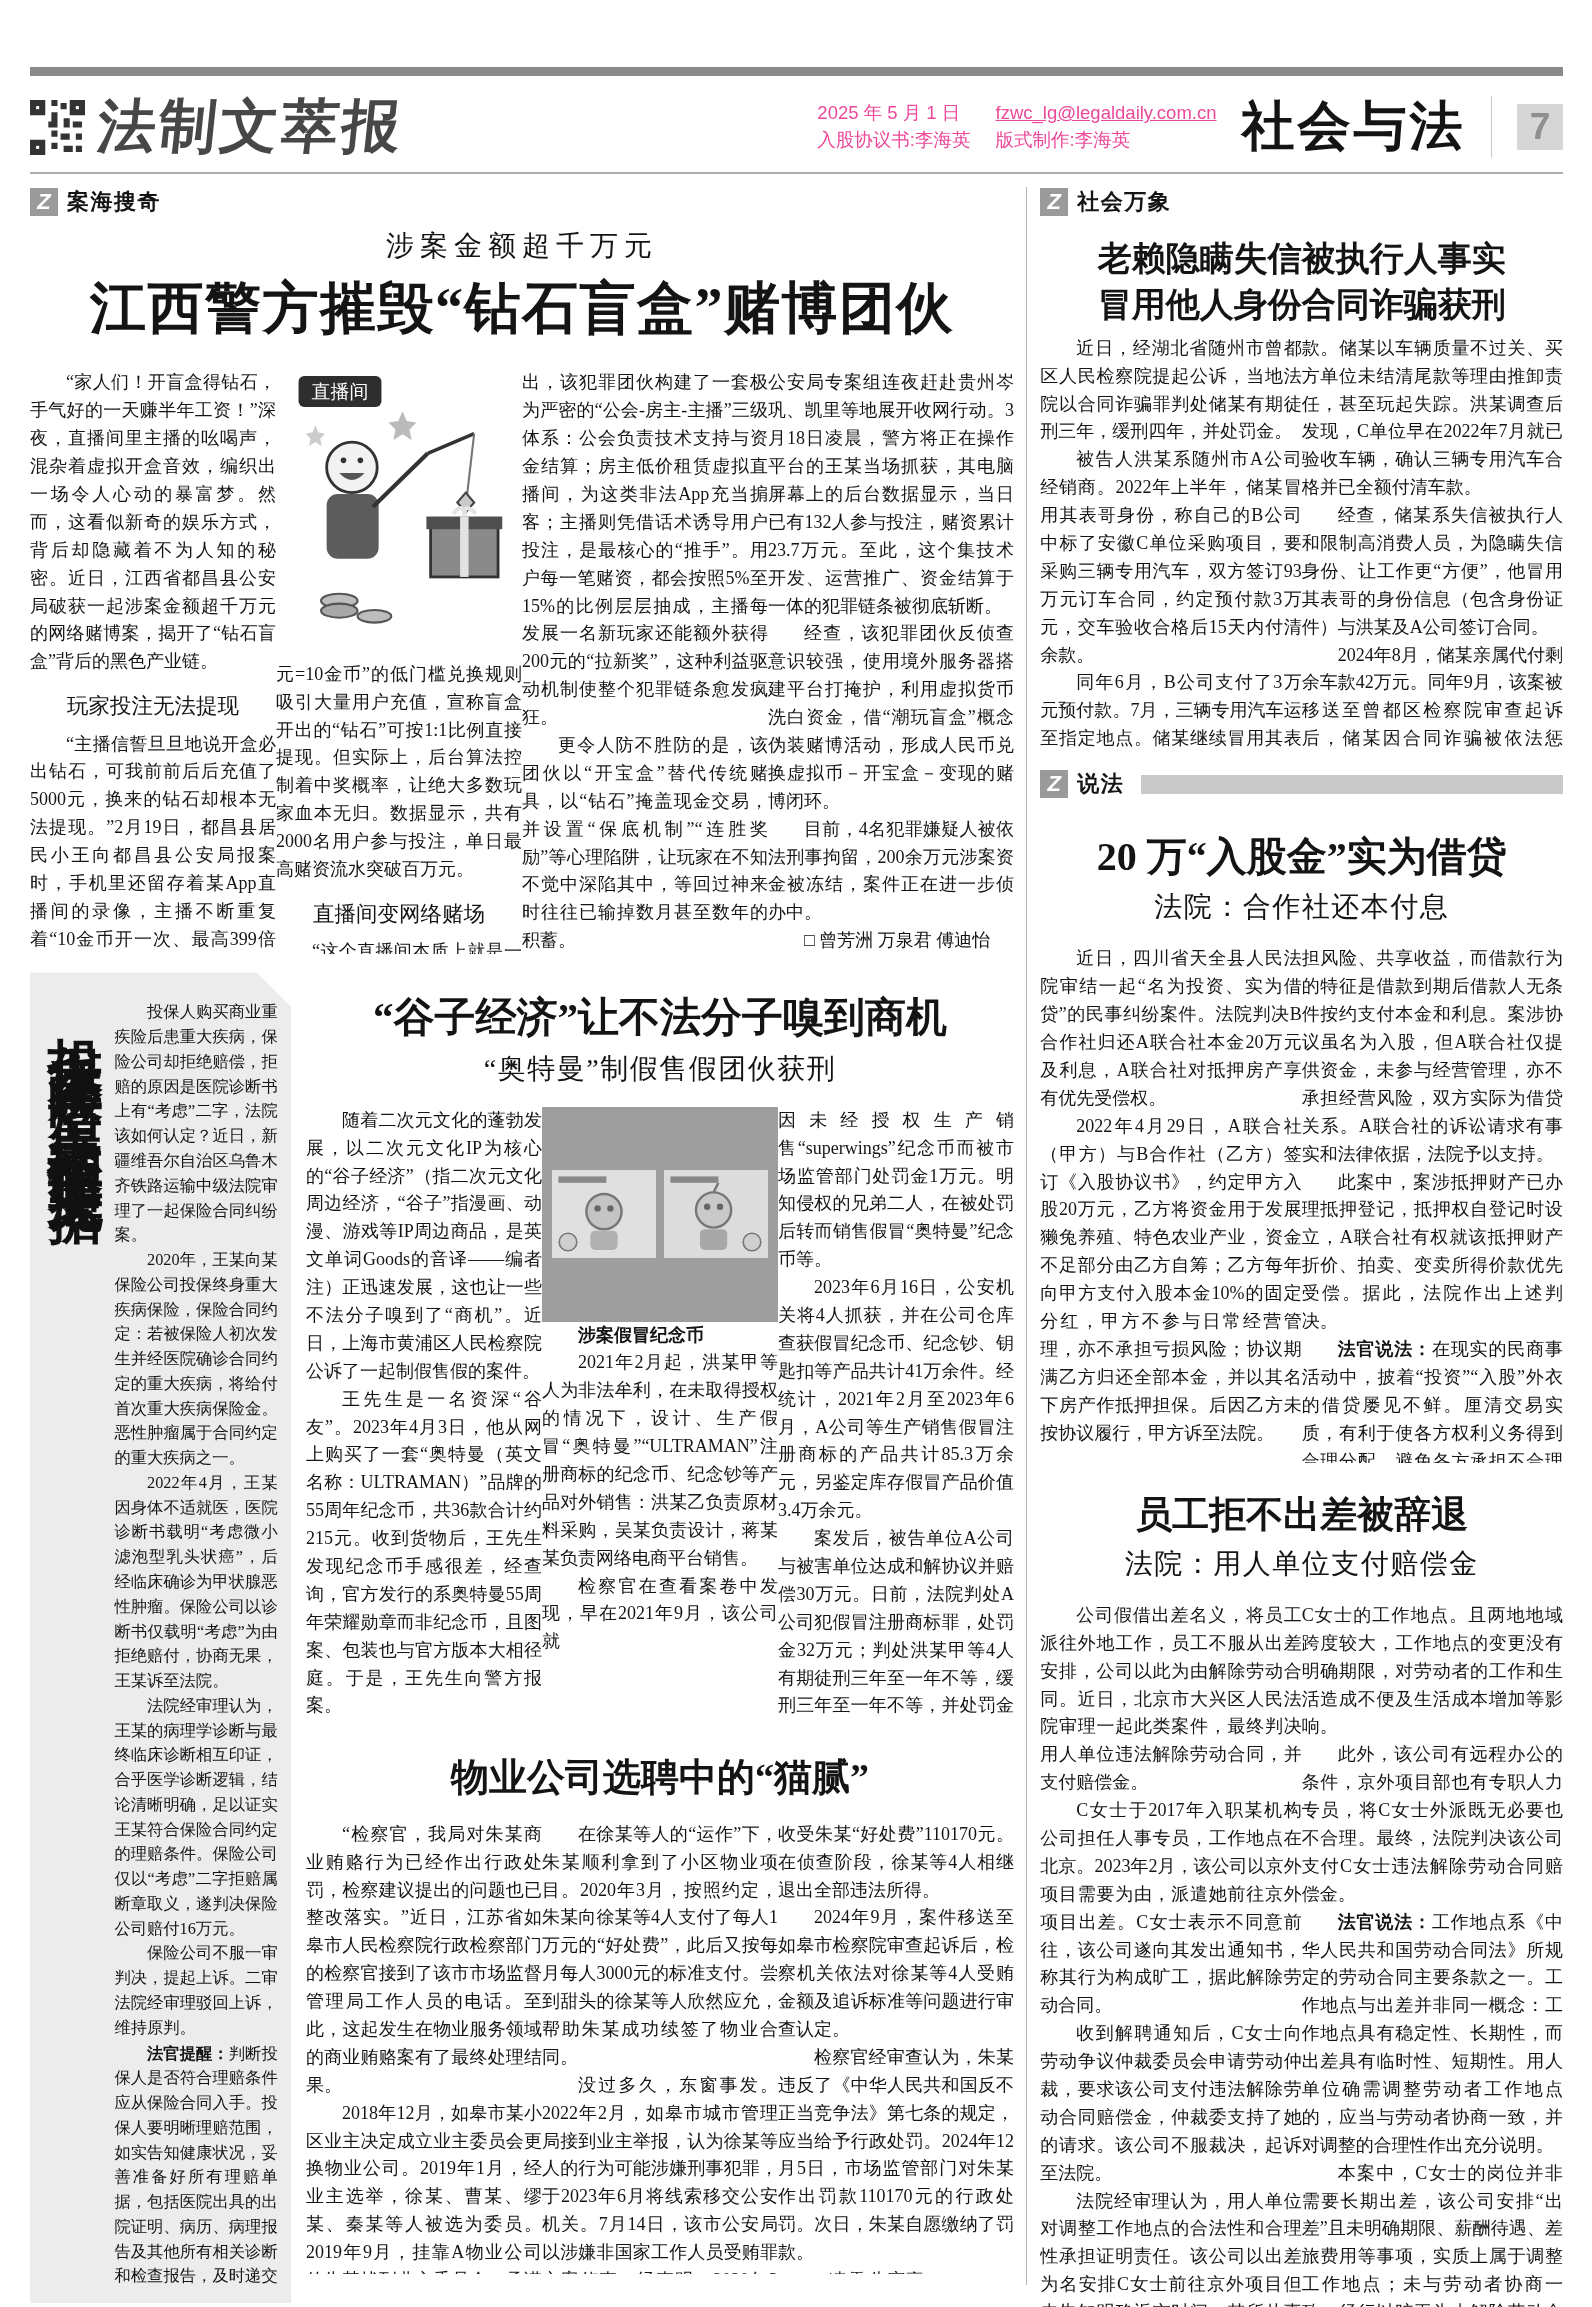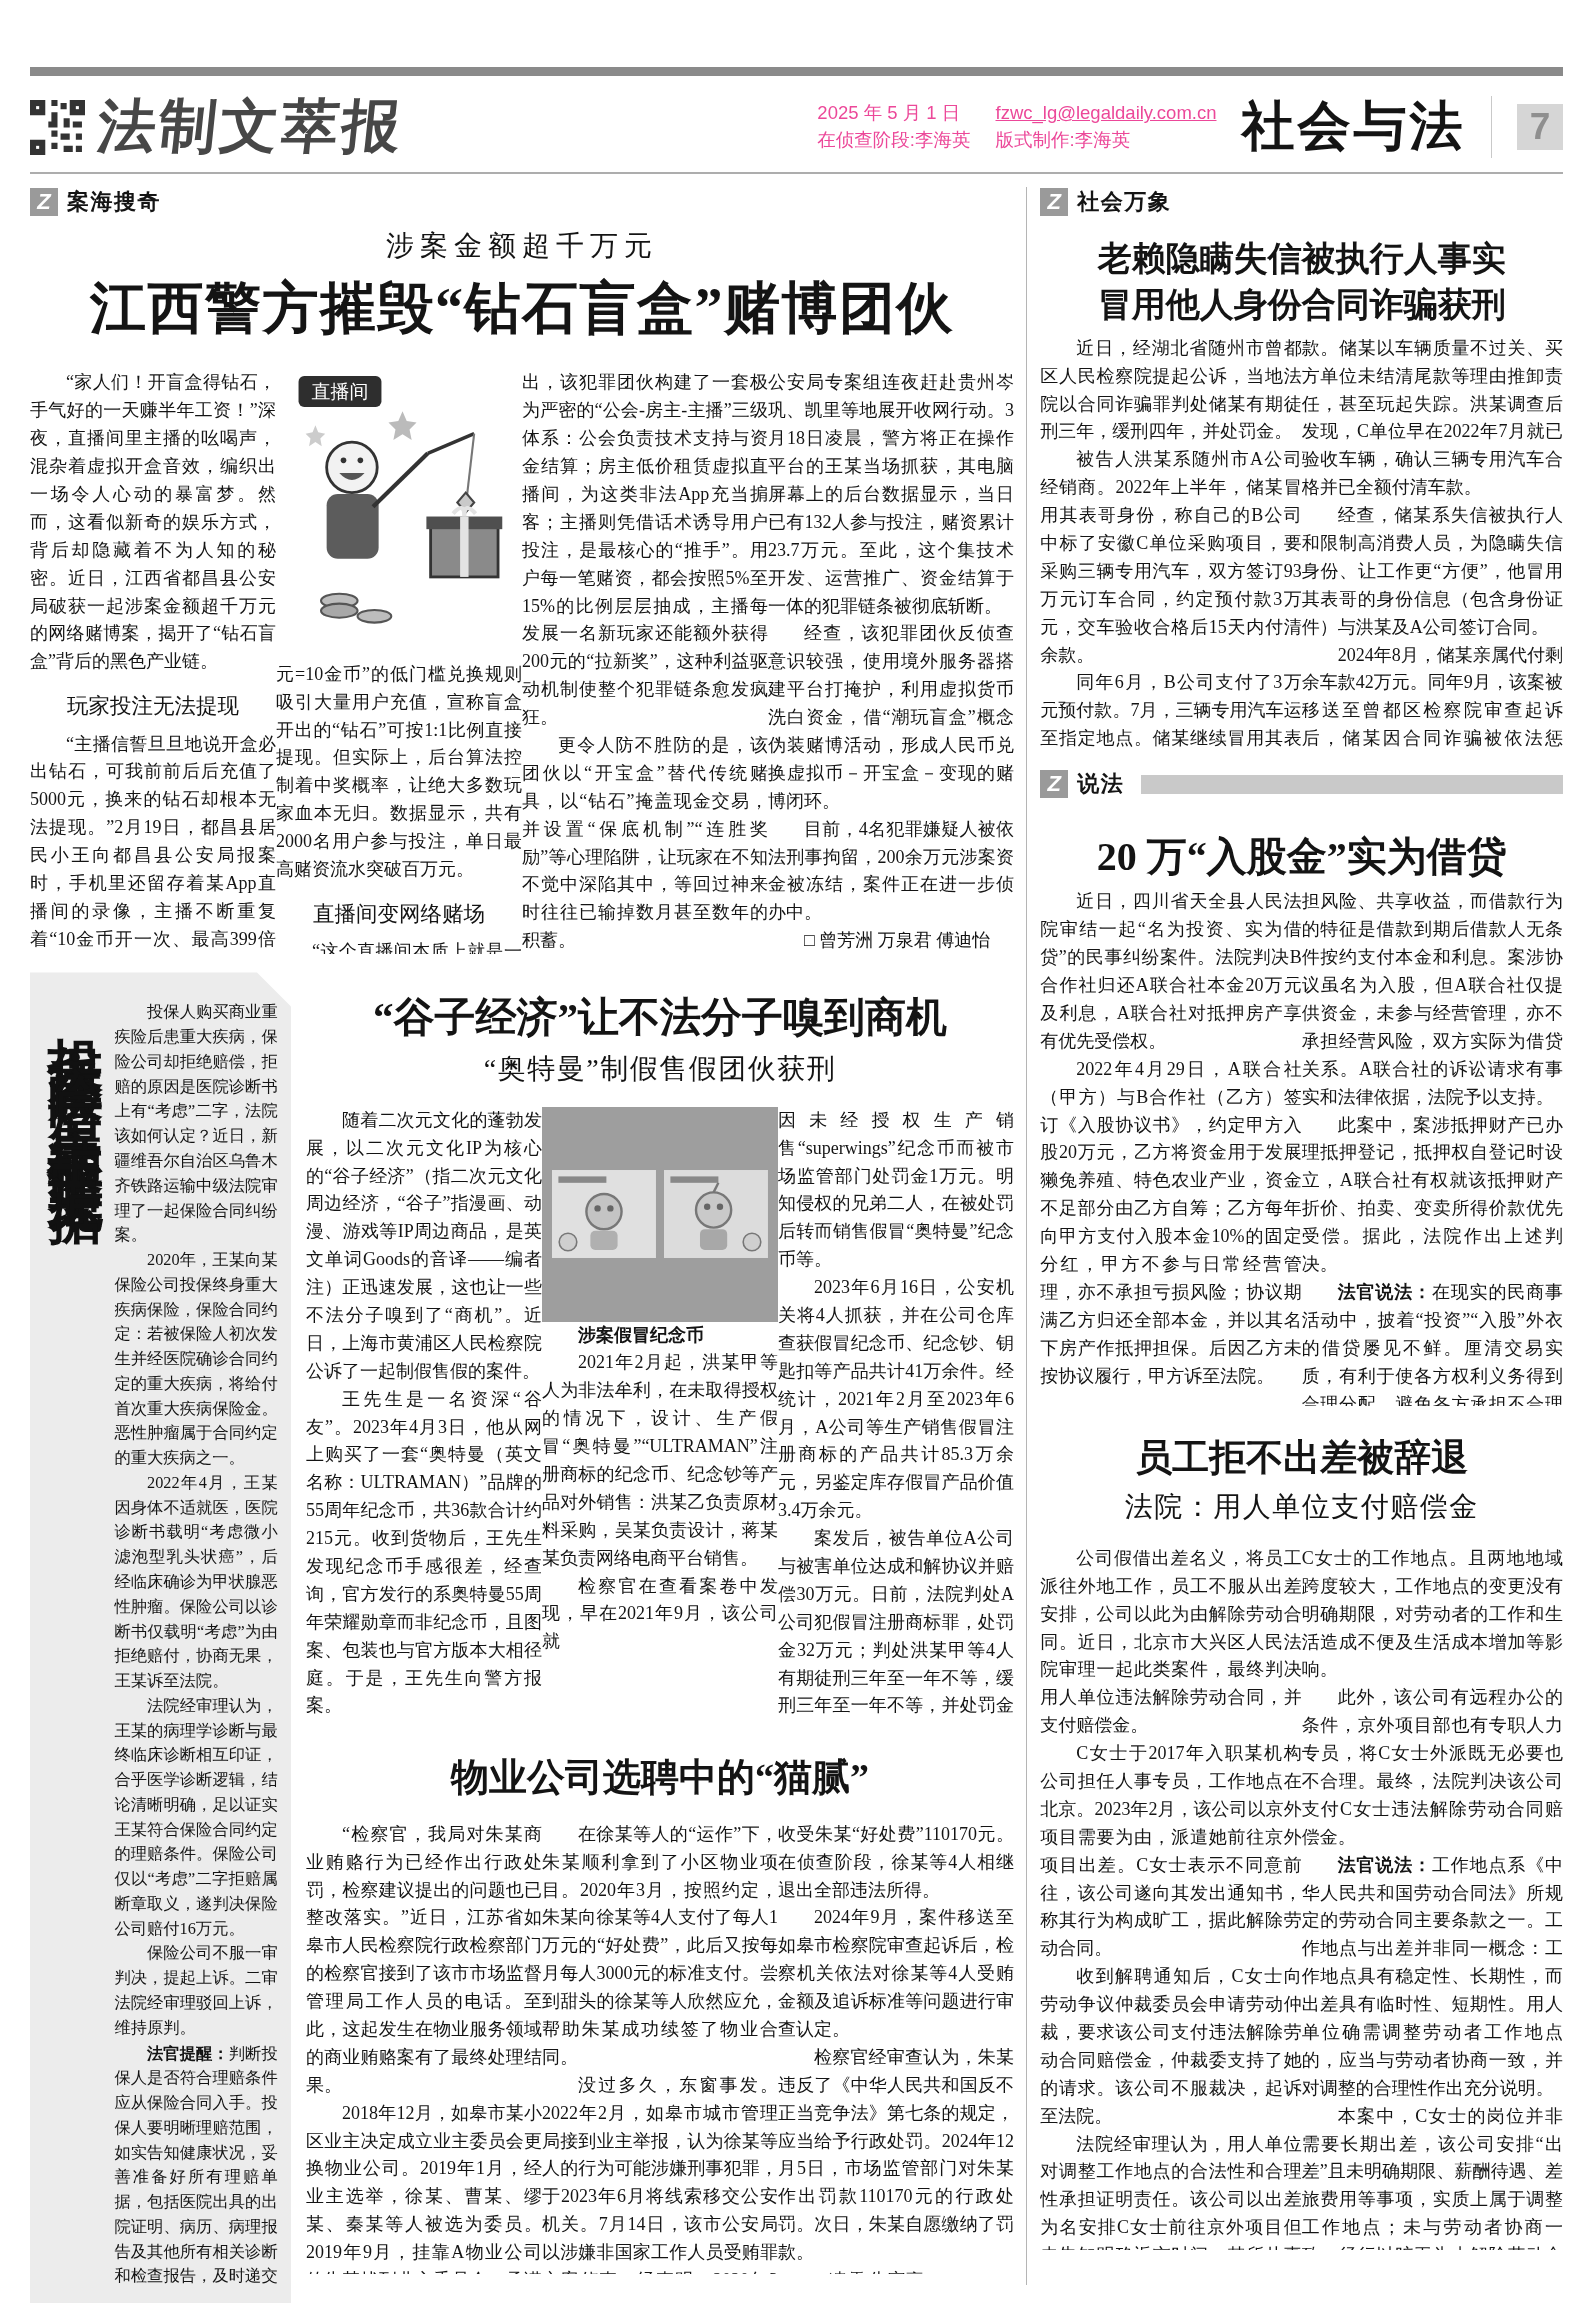--- a/index.html
+++ b/index.html
@@ -79,21 +79,21 @@
       <rect x="0" y="0" width="36" height="36" fill="#fff"></rect>
       <path fill="#333" d="M0 0h10v10H0zM2 2h6v6H2zM26 0h10v10H26zM28 2h6v6H28zM0 26h10v10H0zM2 28h6v6H2zM14 0h4v4h-4zM20 2h4v4h-4zM14 8h4v6h-4zM12 14h6v4h-6zM22 12h4v6h-4zM28 14h6v4h-6zM14 20h4v4h-4zM20 22h6v4h-6zM30 22h4v4h-4zM14 28h4v4h-4zM22 30h6v4h-6zM30 30h4v4h-4z"></path>
       <rect x="4" y="4" width="2" height="2" fill="#fff"></rect>
         <rect x="30" y="4" width="2" height="2" fill="#fff"></rect>
         <rect x="4" y="30" width="2" height="2" fill="#fff"></rect>
     </svg>
     <div class="masthead">法制文萃报</div>
     <div class="hright">
       <div class="hmeta">
         <div>2025 年 5 月 1 日</div>
-        <div>在侦查阶段:李海英</div>
+        <div>入股协议书:李海英</div>
       </div>
       <div class="hmeta">
         <div class="em">fzwc_lg@legaldaily.com.cn</div>
         <div>版式制作:李海英</div>
       </div>
       <div class="sectiontitle">社会与法</div>
       <div class="vdiv"></div>
       <div class="pagebox">7</div>
     </div>
   </div>
@@ -274,20 +274,21 @@
       </div>
 
       <div class="tag" style="margin-top:16.3px">
         <div class="zbox">Z</div>
         <div class="tagname">说法</div>
         <div class="tagbar"></div>
       </div>
 
       <div class="ra ra3">
         <div class="h2title" style="font-size:40px;margin-top:30px">20 万“入股金”实为借贷</div>
+        <div class="h2sub">法院：合作社还本付息</div>
         <div class="cols cols2">
           <div class="col">
             <p>近日，四川省天全县人民法院审结一起“名为投资、实为借贷”的民事纠纷案件。法院判决B合作社归还A联合社本金20万元及利息，A联合社对抵押房产享有优先受偿权。</p>
             <p>2022年4月29日，A联合社（甲方）与B合作社（乙方）签订《入股协议书》，约定甲方入股20万元，乙方将资金用于发展獭兔养殖、特色农业产业，资金不足部分由乙方自筹；乙方每年向甲方支付入股本金10%的固定分红，甲方不参与日常经营管理，亦不承担亏损风险；协议期满乙方归还全部本金，并以其名下房产作抵押担保。后因乙方未按协议履行，甲方诉至法院。</p>
           </div>
           <div class="col">
             <p class="cont">担风险、共享收益，而借款行为的特征是借款到期后借款人无条件按约支付本金和利息。案涉协议虽名为入股，但A联合社仅提供资金，未参与经营管理，亦不承担经营风险，双方实际为借贷关系。A联合社的诉讼请求有事实和法律依据，法院予以支持。</p>
             <p>此案中，案涉抵押财产已办理抵押登记，抵押权自登记时设立，A联合社有权就该抵押财产折价、拍卖、变卖所得价款优先受偿。据此，法院作出上述判决。</p>
             <p><span class="lead-bold">法官说法：</span><span>在现实的民商事活动中，披着“投资”“入股”外衣的借贷屡见不鲜。厘清交易实质，有利于使各方权利义务得到合理分配，避免各方承担不合理的法律风险。</span></p>
 

